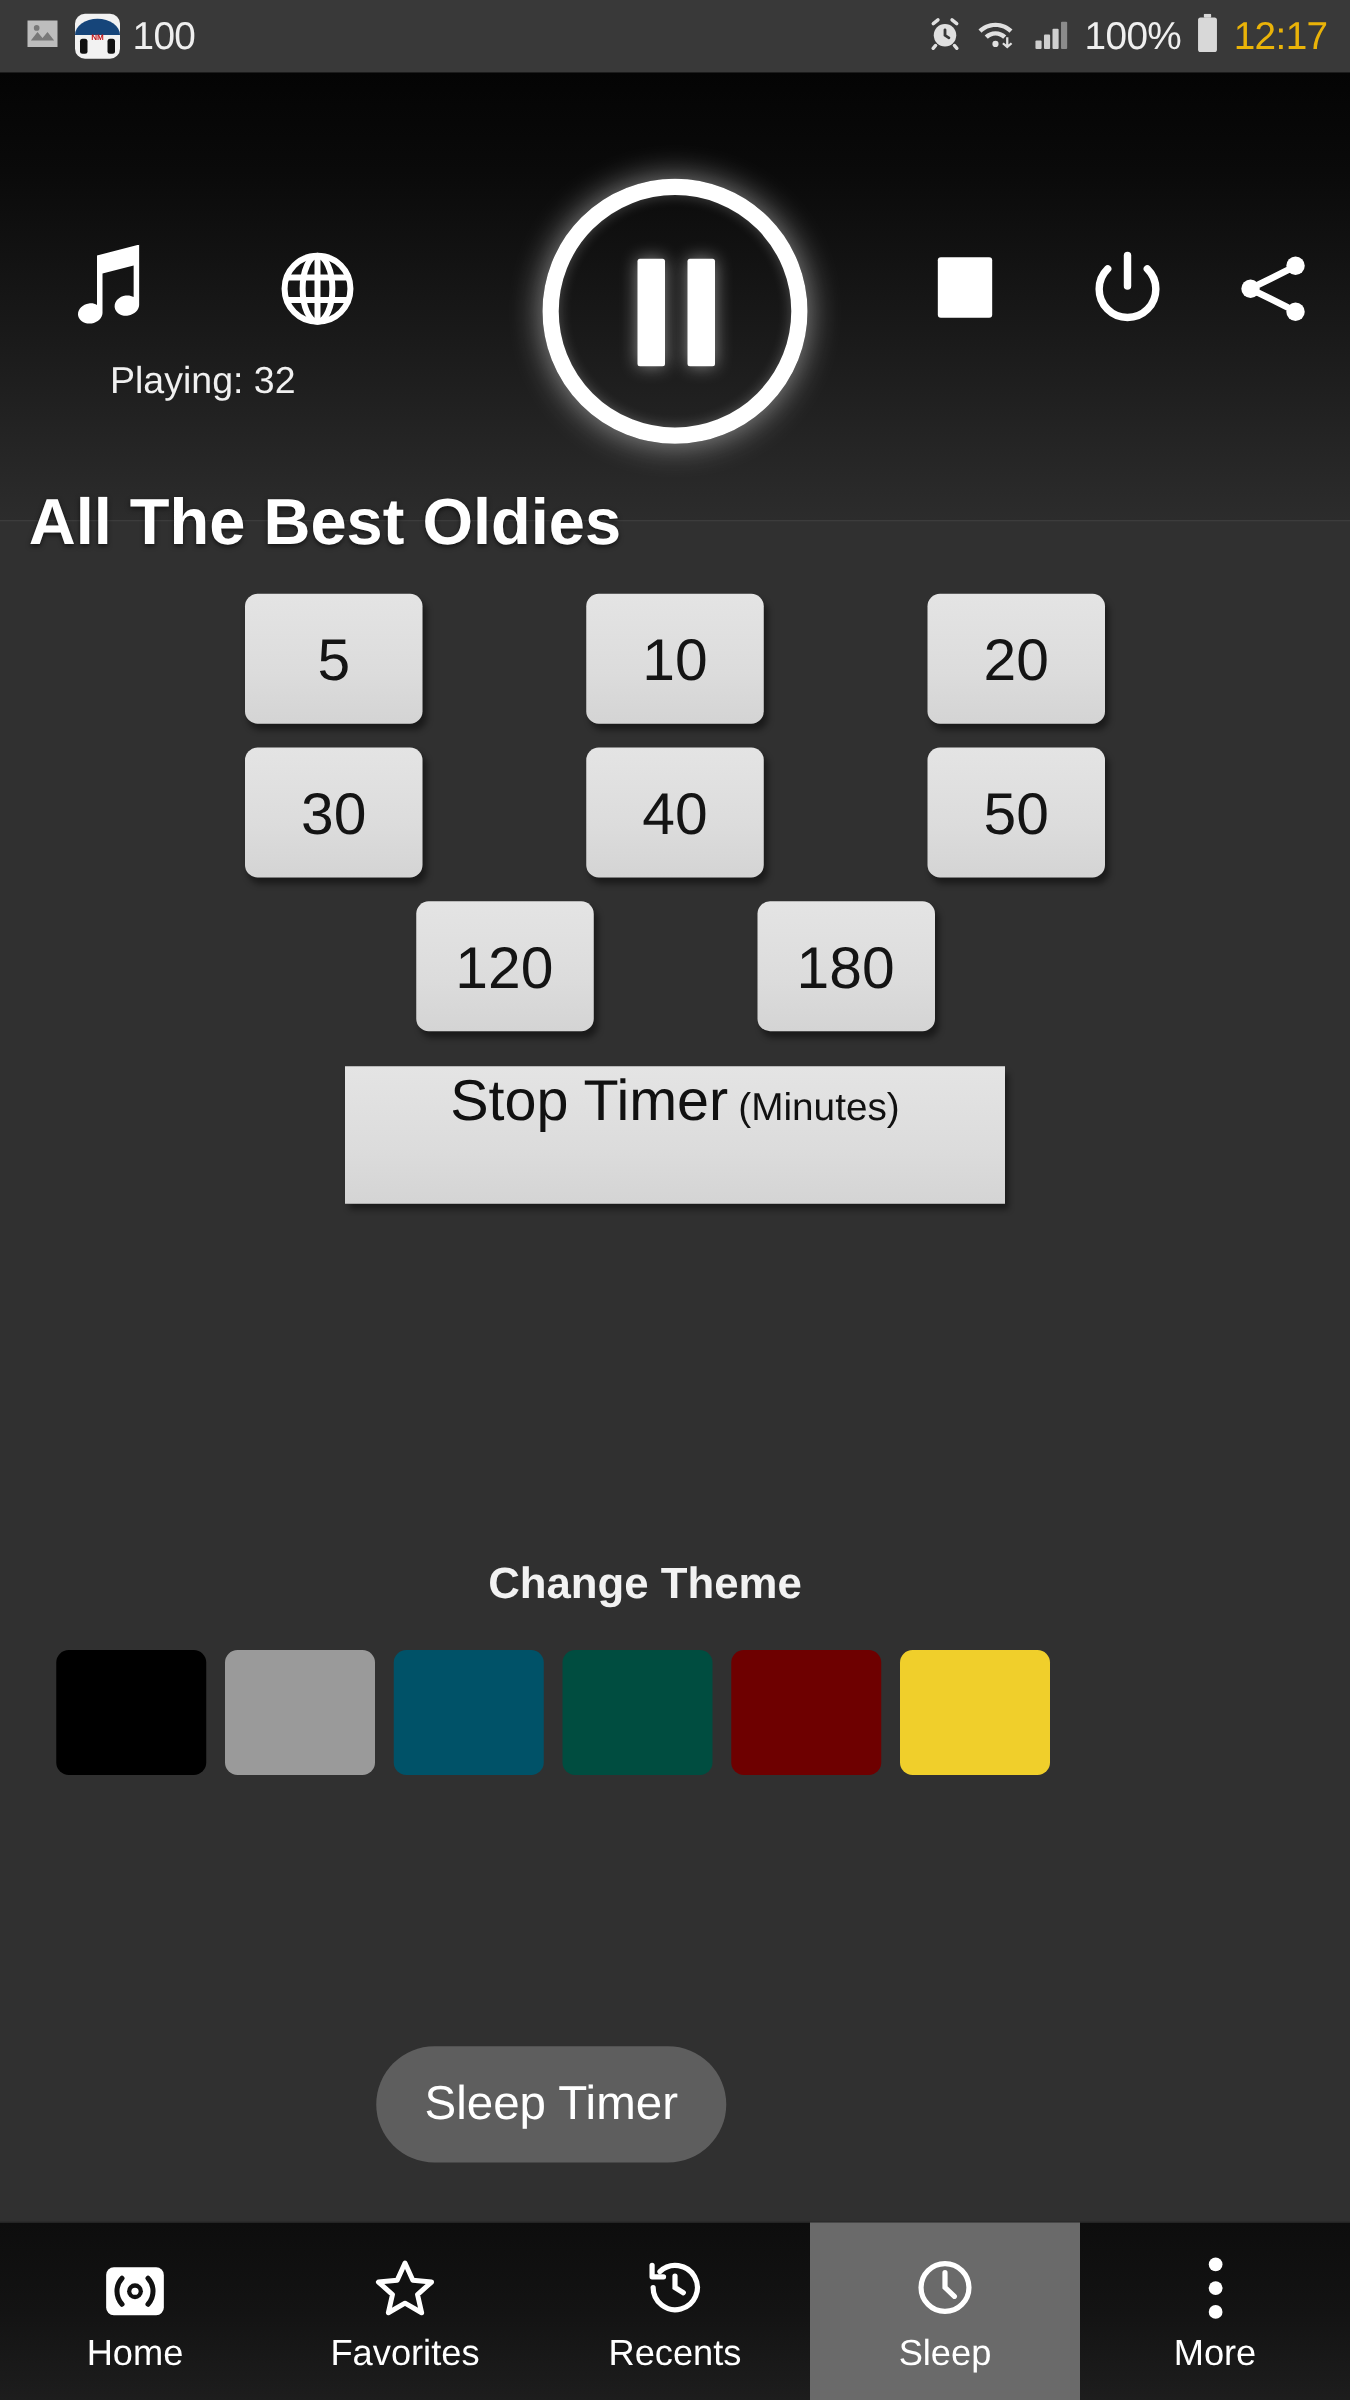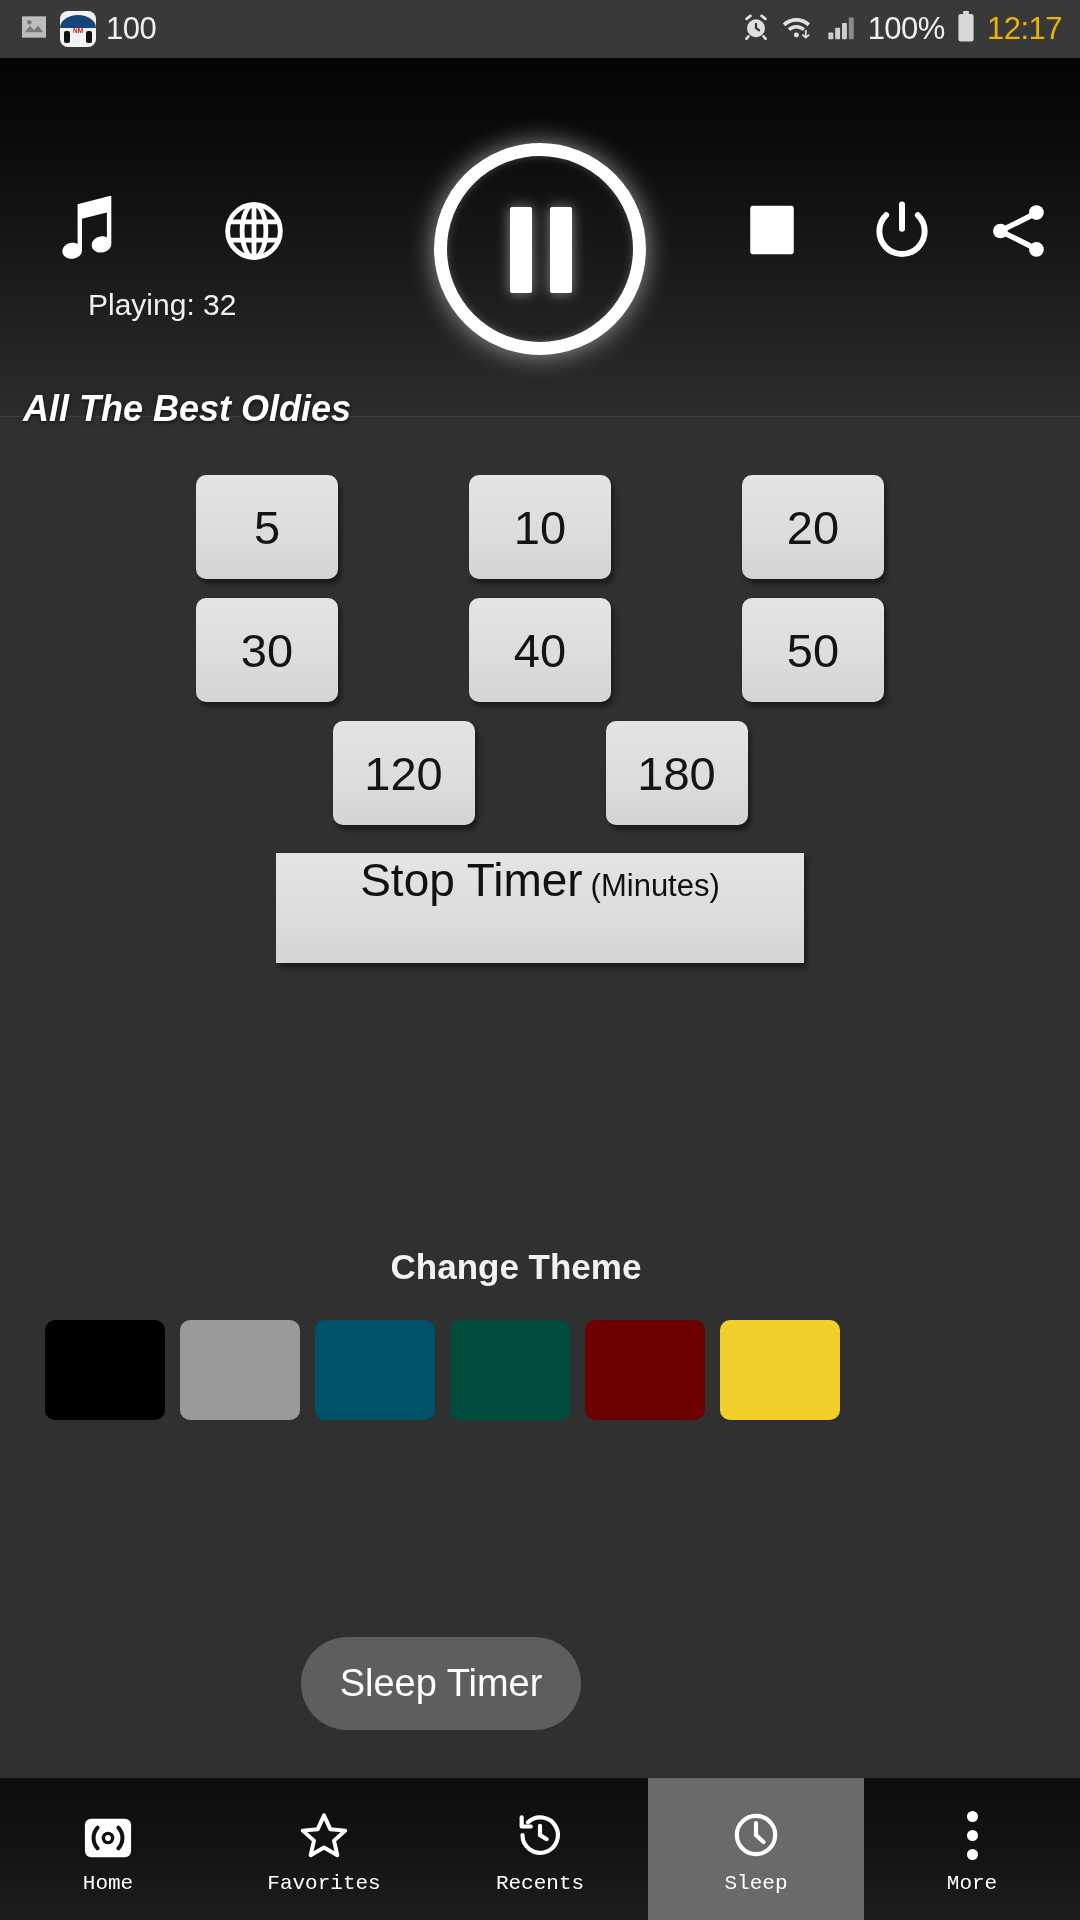--- a/index.html
+++ b/index.html
@@ -56,22 +56,22 @@
     position:absolute; top:64px; width:22px; height:86px; background:#fff; border-radius:2px;
     box-shadow:0 0 14px rgba(255,255,255,.5);
   }
   .playbtn .bar.a{ left:76px; }
   .playbtn .bar.b{ left:116px; }
 
   .playing-label{
     position:absolute; left:88px; top:230px; font-size:30px; color:#f0f0f0; font-weight:400;
   }
   .station-title{
-    position:absolute; left:23px; top:330px; font-size:36px; font-weight:bold; color:#fff;
-    text-shadow:0 2px 4px rgba(0,0,0,.6); letter-spacing:0px;font-style:italic;
+    position:absolute; left:23px; top:330px; font-size:52px; font-weight:bold; color:#fff;
+    text-shadow:0 2px 4px rgba(0,0,0,.6); letter-spacing:0px;
   }
 
   
   .grid{ position:absolute; top:475px; left:0; width:1080px; }
   .grid-row{ display:flex; justify-content:center; gap:131px; margin-bottom:19px; }
   .tbtn{
     width:142px; height:104px; border-radius:10px;
     background:linear-gradient(180deg,#e4e4e4 0%,#dcdcdc 60%,#d4d4d4 100%);
     box-shadow:3px 5px 5px rgba(0,0,0,.45);
     display:flex; align-items:center; justify-content:center;
@@ -112,21 +112,21 @@
     position:absolute; bottom:0; left:0; width:1080px; height:143px;
     background:linear-gradient(180deg,#0d0d0d 0%,#131313 50%,#1d1d1d 100%);
     border-top:1px solid #2a2a2a;
     display:flex;
   }
   .nav-item{
     flex:1; display:flex; flex-direction:column; align-items:center; justify-content:center;
     gap:12px; color:#fff; position:relative;
   }
   .nav-item.active{ background:#6a6a6a; }
-  .nav-label{ font-size:21px; color:#fff;font-family:Liberation Mono, monospace; }
+  .nav-label{ font-size:29px; color:#fff; }
   .nav-ico{ height:56px; display:flex; align-items:flex-end; justify-content:center; }
   .dots{ display:flex; flex-direction:column; gap:8px; align-items:center; }
   .dots i{ display:block; width:11px; height:11px; border-radius:50%; background:#fff; }
 </style>
 </head>
 <body>
 
 <div id="screen">
 
   <div class="statusbar">

